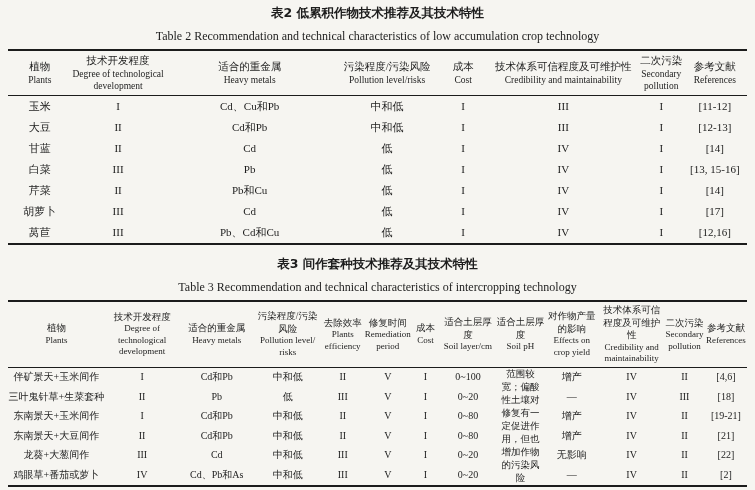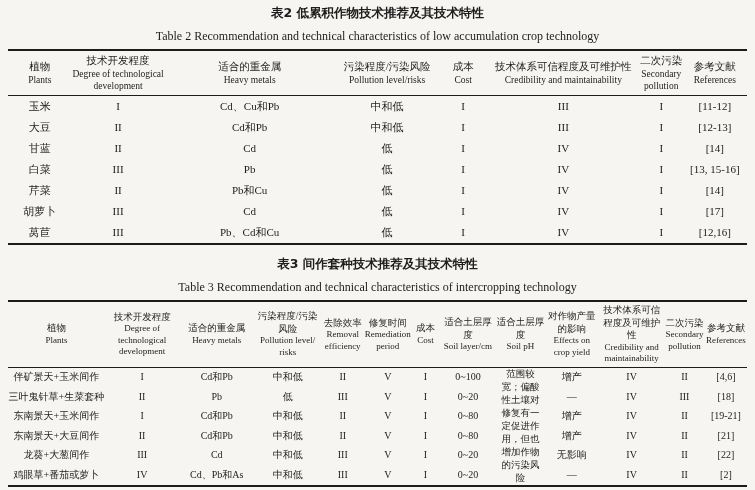--- a/index.html
+++ b/index.html
@@ -197,21 +197,21 @@
           <th>
             <div class="zh">适合的重金属</div>
             <div class="en">Heavy metals</div>
           </th>
           <th>
             <div class="zh">污染程度/污染风险</div>
             <div class="en">Pollution level/ risks</div>
           </th>
           <th>
             <div class="zh">去除效率</div>
-            <div class="en">Removal efficiency</div>
+            <div class="en">Plants efficiency</div>
           </th>
           <th>
             <div class="zh">修复时间</div>
             <div class="en">Remediation period</div>
           </th>
           <th>
             <div class="zh">成本</div>
             <div class="en">Cost</div>
           </th>
           <th>

